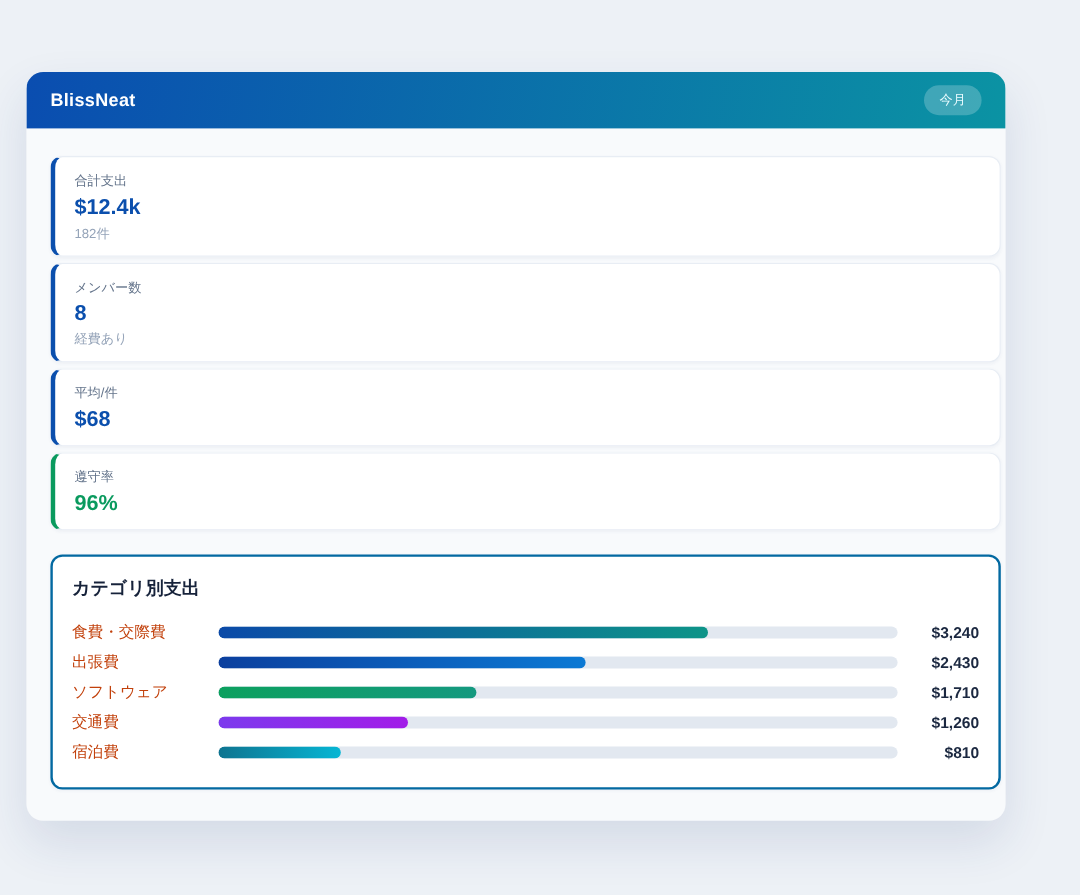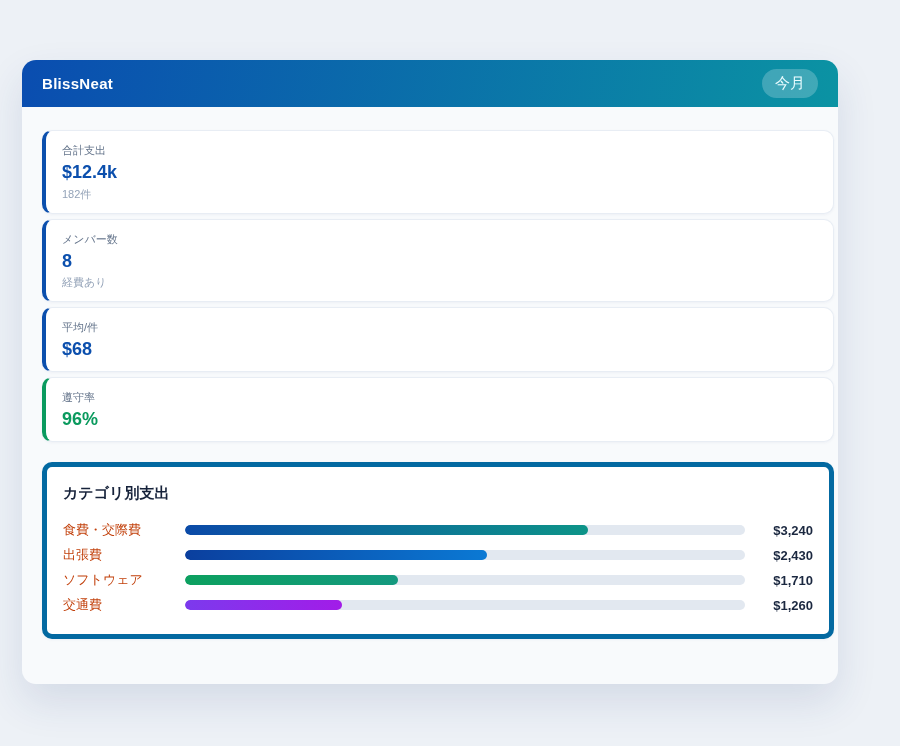--- a/index.html
+++ b/index.html
@@ -28,21 +28,21 @@
   }
   .app-title {
     color: #ffffff;
     font-size: 15px;
     font-weight: bold;
     letter-spacing: 0.3px;
   }
   .period-badge {
     background: rgba(255, 255, 255, 0.22);
     color: #eafcff;
-    font-size: 15px;
+    font-size: 11px;
     padding: 5px 13px;
     border-radius: 999px;
     border: none;
     cursor: pointer;
   }
   .content {
     padding: 23px 4px 20px 20px;
   }
   .stat-card {
     background: #ffffff;
@@ -64,21 +64,21 @@
     line-height: 1.15;
   }
   .stat-sub {
     font-size: 11px;
     color: #94a3b8;
     margin-top: 4px;
   }
   .stat-sub:empty { display: none; margin: 0; }
   .category-card {
     background: #ffffff;
-    border: 5px solid #0369a1;
+    border: 2px solid #0369a1;
     border-radius: 10px;
     padding: 17px 16px 16px 16px;
     margin-top: 20px;
     box-shadow: 0 1px 3px rgba(30, 60, 120, 0.05);
   }
   .category-title {
     font-size: 15px;
     font-weight: bold;
     color: #16223a;
     margin-bottom: 15px;
@@ -171,17 +171,24 @@
             </div>
             <div class="cat-value">$1,710</div>
           </div>
           <div class="cat-row">
             <div class="cat-label">交通費</div>
             <div class="cat-track" style="background: rgb(226, 232, 240);">
               <div class="cat-fill" style="width: 28%; background: linear-gradient(90deg, rgb(124, 58, 237), rgb(162, 28, 232));"></div>
             </div>
             <div class="cat-value">$1,260</div>
           </div>
+          <div class="cat-row">
+            <div class="cat-label">宿泊費</div>
+            <div class="cat-track" style="background: rgb(226, 232, 240);">
+              <div class="cat-fill" style="width: 18%; background: linear-gradient(90deg, rgb(14, 116, 144), rgb(6, 182, 212));"></div>
+            </div>
+            <div class="cat-value">$810</div>
+          </div>
         </div>
     </div>
 
   </div>
 </div>
 
 </body></html>

